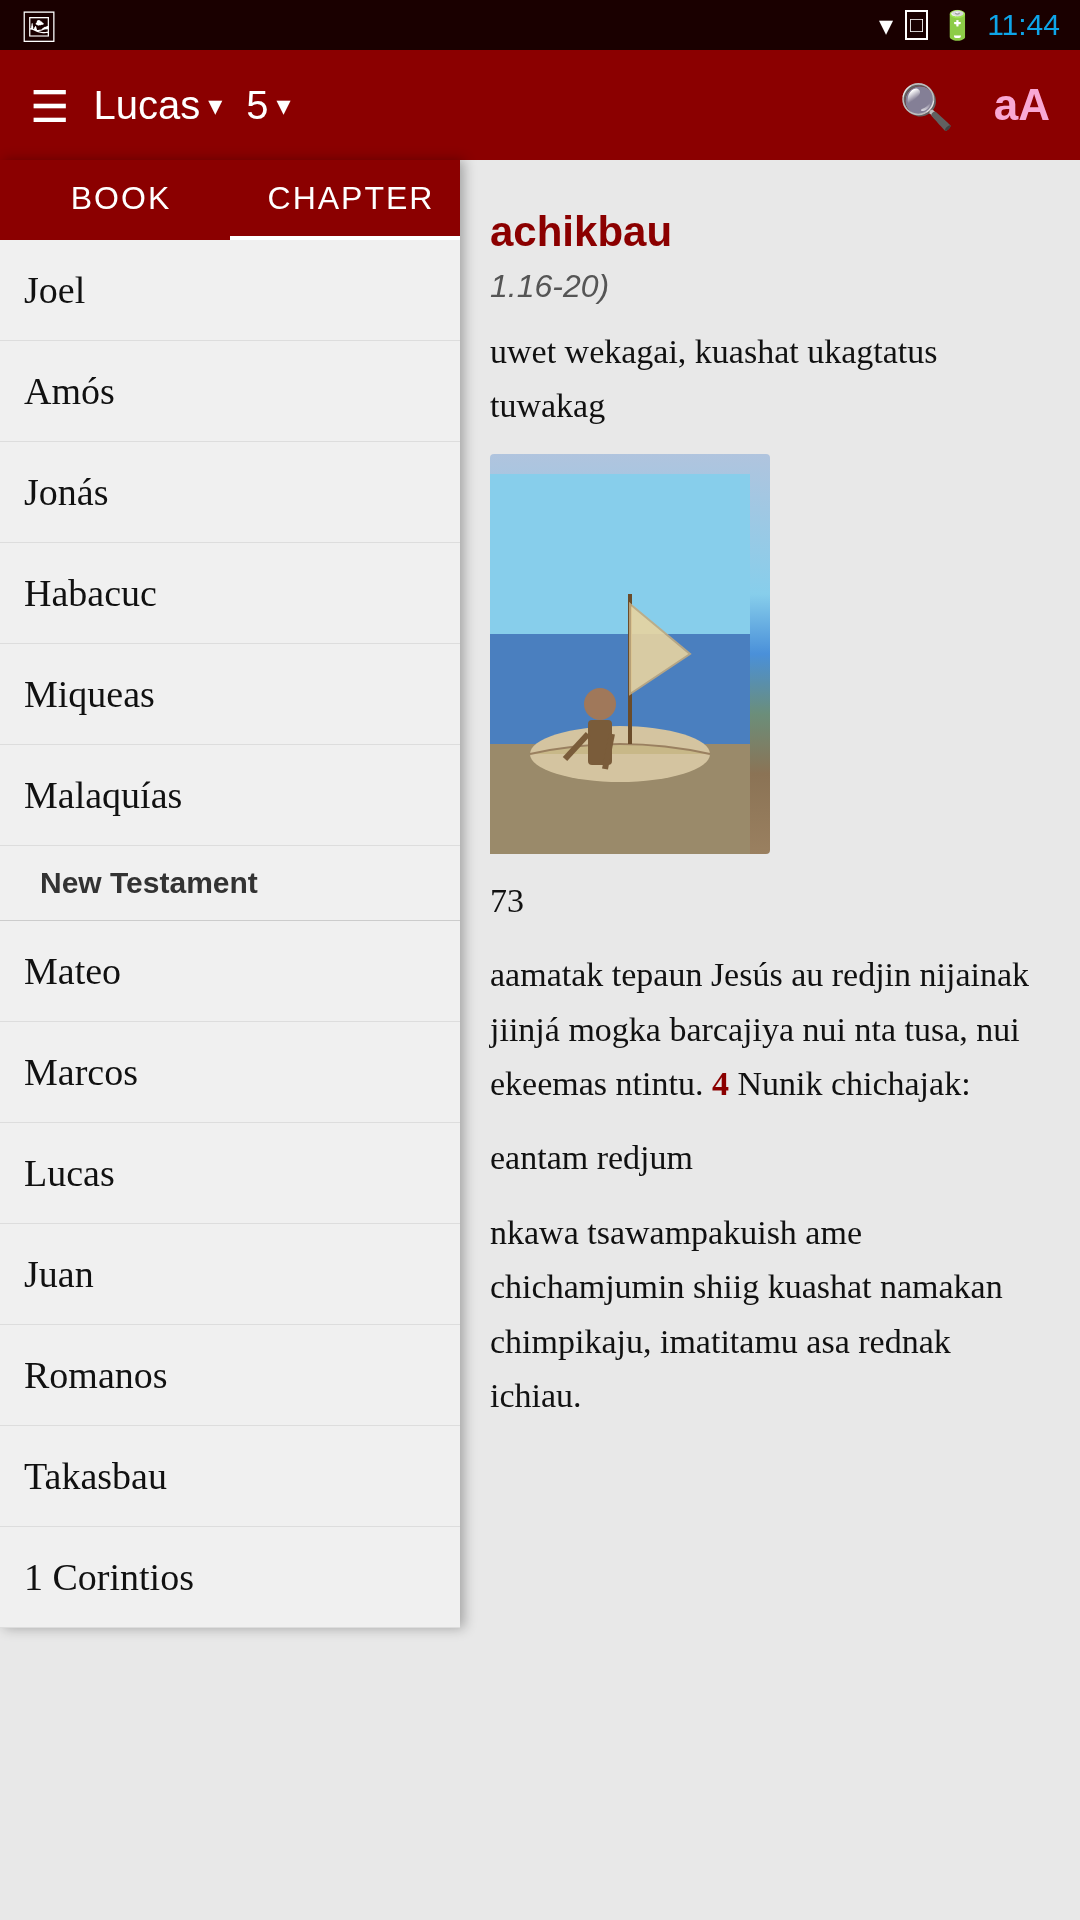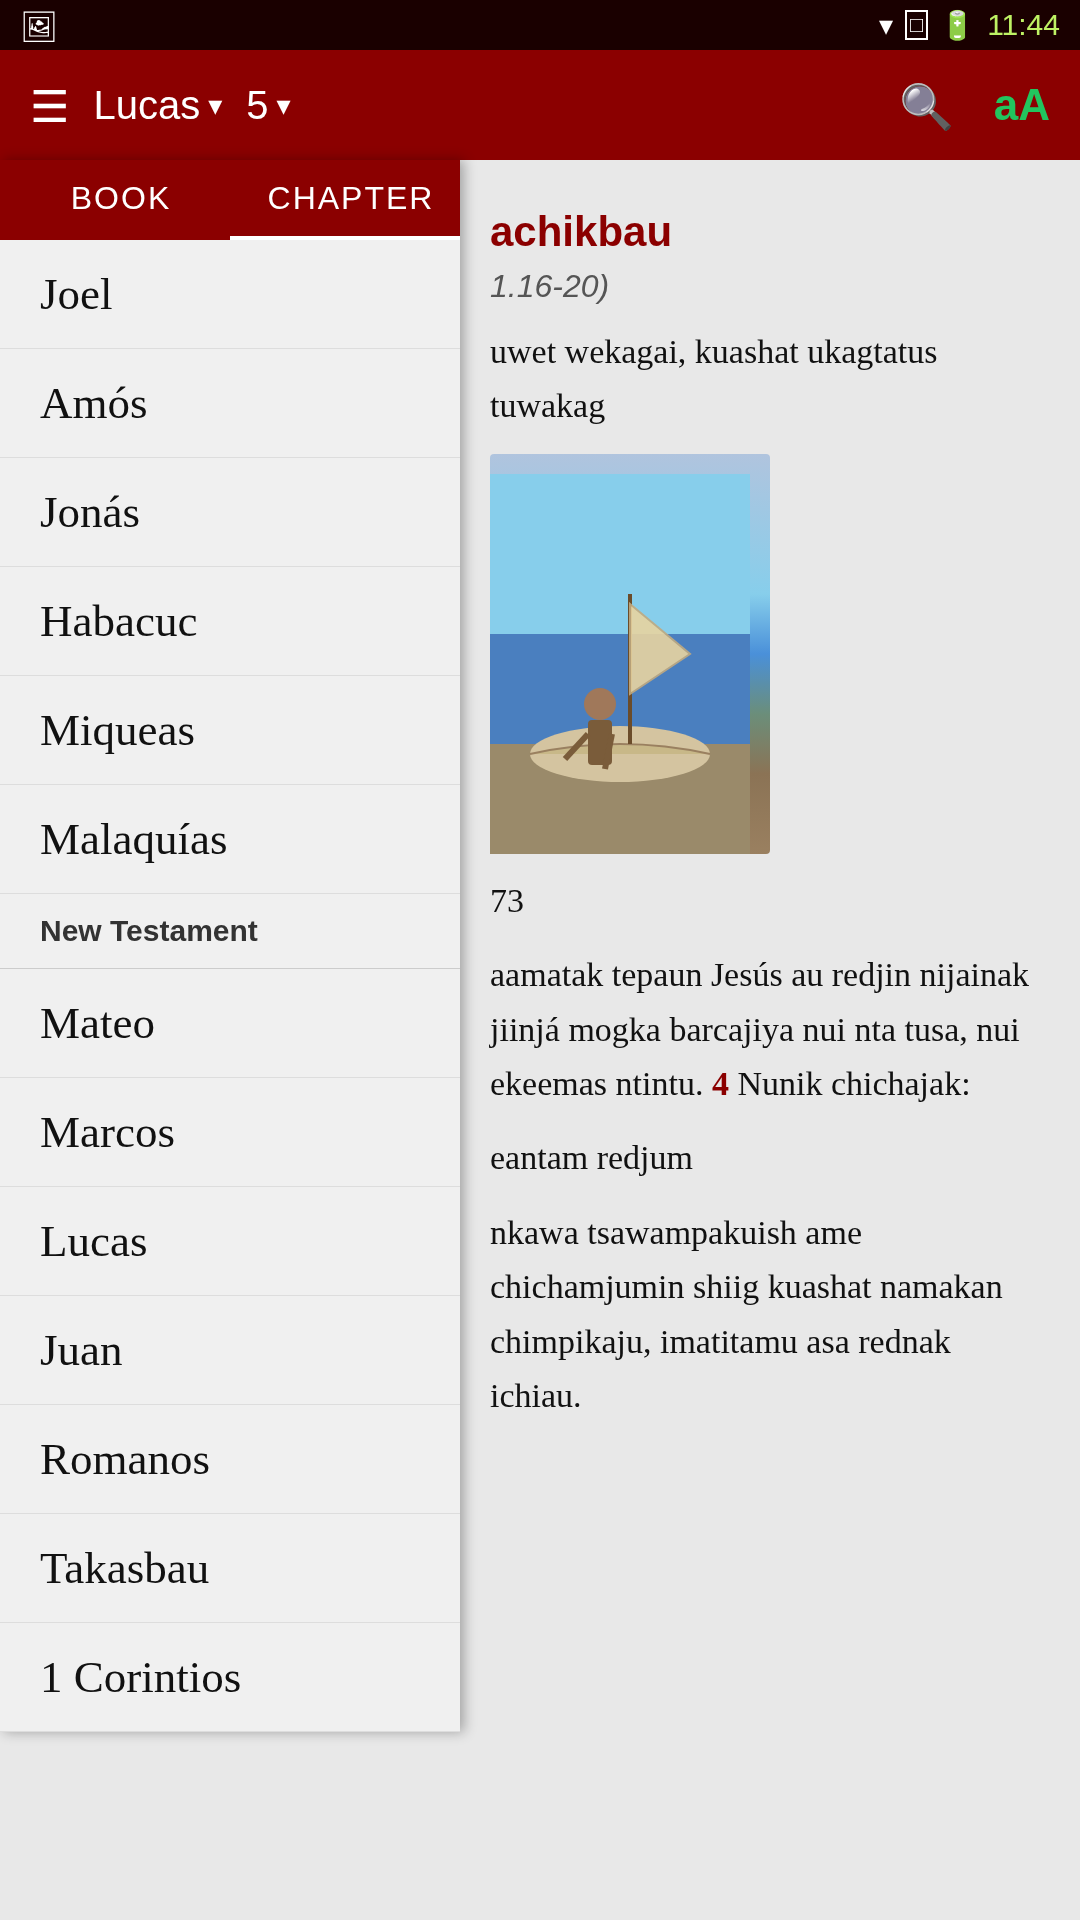--- a/index.html
+++ b/index.html
@@ -31,21 +31,21 @@
     }
     .status-bar-right {
       display: flex;
       align-items: center;
       gap: 12px;
       color: white;
       font-size: 28px;
       font-family: sans-serif;
     }
     .time-display {
-      color: #bef264;
+      color: #0ea5e9;
       font-size: 30px;
       font-family: sans-serif;
       font-weight: 500;
     }
 
     
     .toolbar {
       width: 100%;
       height: 110px;
       background: #8b0000;
@@ -139,22 +139,22 @@
     .tab-item:first-child {
       border-bottom: 4px solid transparent;
     }
 
     .book-list {
       list-style: none;
       overflow-y: auto;
     }
 
     .book-list-item {
-      padding: 28px 40px;
-      font-size: 45px;
+      padding: 28px 24px;
+      font-size: 38px;
       font-family: serif;
       color: #111;
       cursor: pointer;
       border-bottom: 1px solid #ddd;
     }
 
     .section-header {
       padding: 20px 40px;
       font-size: 30px;
       font-family: sans-serif;
@@ -230,21 +230,21 @@
       <span>Lucas</span>
       <span class="dropdown-arrow">▾</span>
     </div>
     <div class="chapter-selector">
       <span>5</span>
       <span class="dropdown-arrow">▾</span>
     </div>
   </div>
   <div class="toolbar-right">
     <span class="search-icon">🔍</span>
-    <span class="font-icon" style="color:#22c55e;font-size:44px;font-family:sans-serif;font-weight:bold;">aA</span>
+    <span class="font-icon" style="color:#f9a8d4;font-size:44px;font-family:sans-serif;font-weight:bold;">aA</span>
   </div>
 </div>
 
 <div class="dropdown-container">
 
   <div class="main-content">
     <div class="content-inner">
       <div class="verse-title">achikbau</div>
       <div class="verse-subtitle">1.16-20)</div>
       <div class="verse-text">uwet wekagai, kuashat ukagtatus tuwakag</div>

